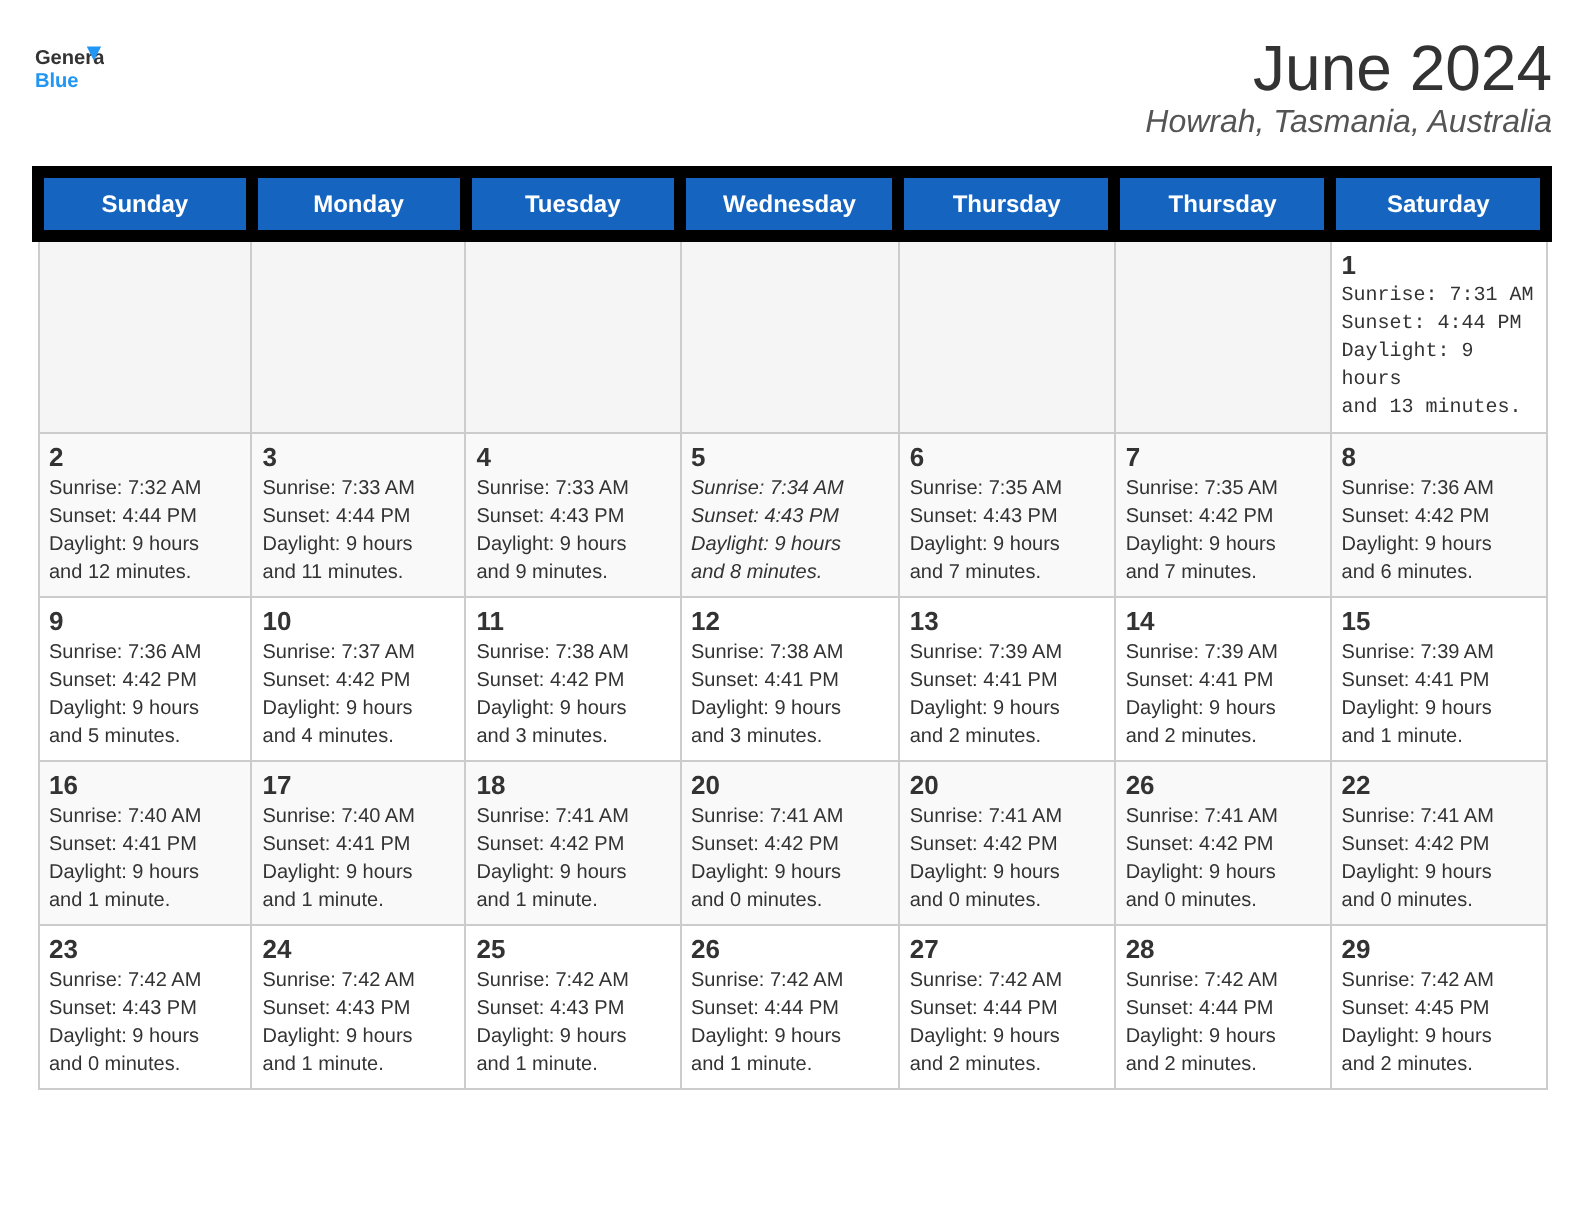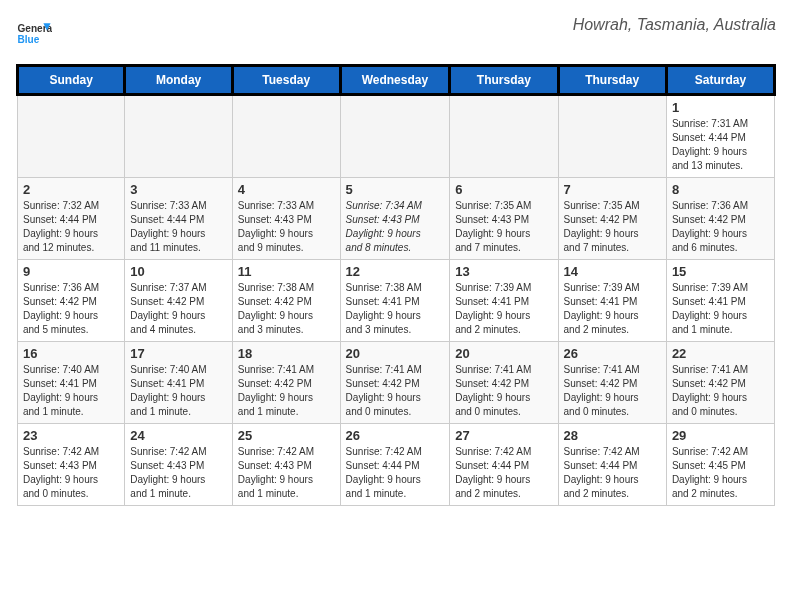--- a/index.html
+++ b/index.html
@@ -42,21 +42,21 @@
       width: 100%;
       border-collapse: collapse;
       font-size: 11px;
     }
     thead th {
       background-color: #1565C0;
       color: #fff;
       padding: 6px 4px;
       font-size: 12px;
       font-weight: bold;
-      border: 3px solid #000000;
+      border: 6px solid #000000;
     }
     tbody td {
       border: 1px solid #ccc;
       vertical-align: top;
       padding: 4px 5px;
       width: 113px;
       min-height: 70px;
       background: #fff;
     }
     .day-number {
@@ -85,20 +85,21 @@
 
 <div class="header-area">
   <div class="logo">
     <svg class="logo-icon" viewBox="0 0 50 50">
       <text x="2" y="22" font-size="14" font-weight="bold" fill="#333">General</text>
       <text x="2" y="38" font-size="14" font-weight="bold" fill="#2196F3">Blue</text>
       <polygon points="38,10 48,10 43,20" fill="#2196F3"></polygon>
     </svg>
   </div>
   <div class="title-area">
+    <div class="month-title">June 2024</div>
     <div class="location-title">Howrah, Tasmania, Australia</div>
   </div>
 </div>
 
 <table>
   <thead>
     <tr>
     <th>Sunday</th>
         <th>Monday</th>
         <th>Tuesday</th>
@@ -111,21 +112,21 @@
   <tbody id="calendar-body">
   <tr>
         <td class="empty-cell"></td>
         <td class="empty-cell"></td>
         <td class="empty-cell"></td>
         <td class="empty-cell"></td>
         <td class="empty-cell"></td>
         <td class="empty-cell"></td>
         <td>
           <div class="day-number">1</div>
-          <div class="day-info" style="white-space: pre-line;">Sunrise: 7:31 AM
+          <div class="day-info" style="white-space: pre-line; font-family: Liberation Mono, monospace;">Sunrise: 7:31 AM
 Sunset: 4:44 PM
 Daylight: 9 hours
 and 13 minutes.</div>
         </td>
       </tr>
       <tr>
         <td>
           <div class="day-number">2</div>
           <div class="day-info" style="white-space: pre-line;">Sunrise: 7:32 AM
 Sunset: 4:44 PM

